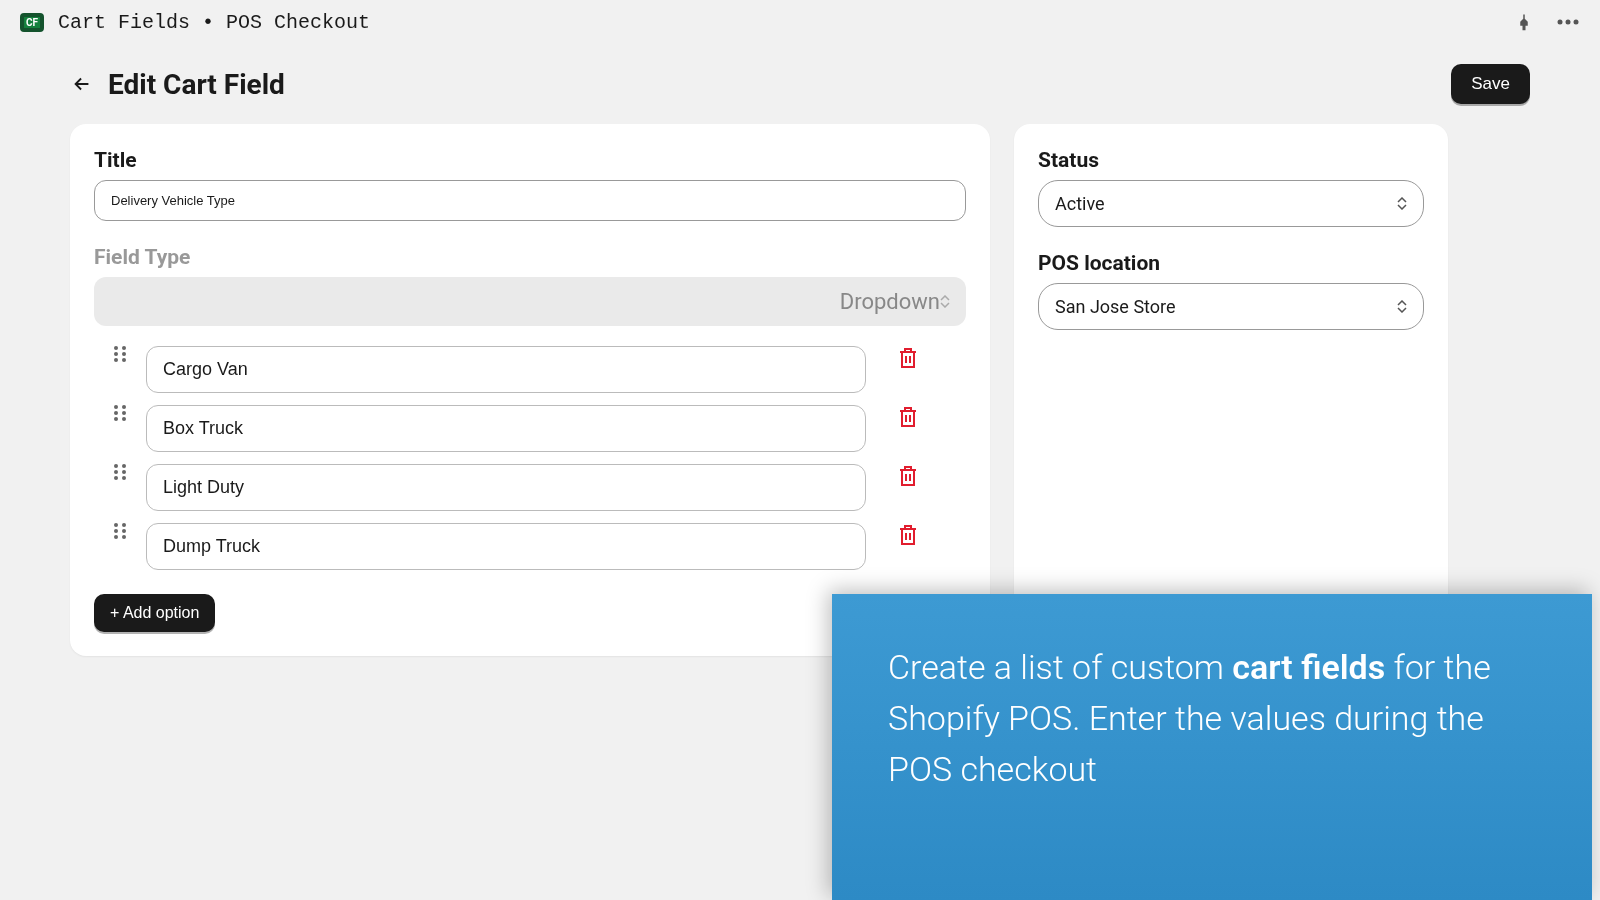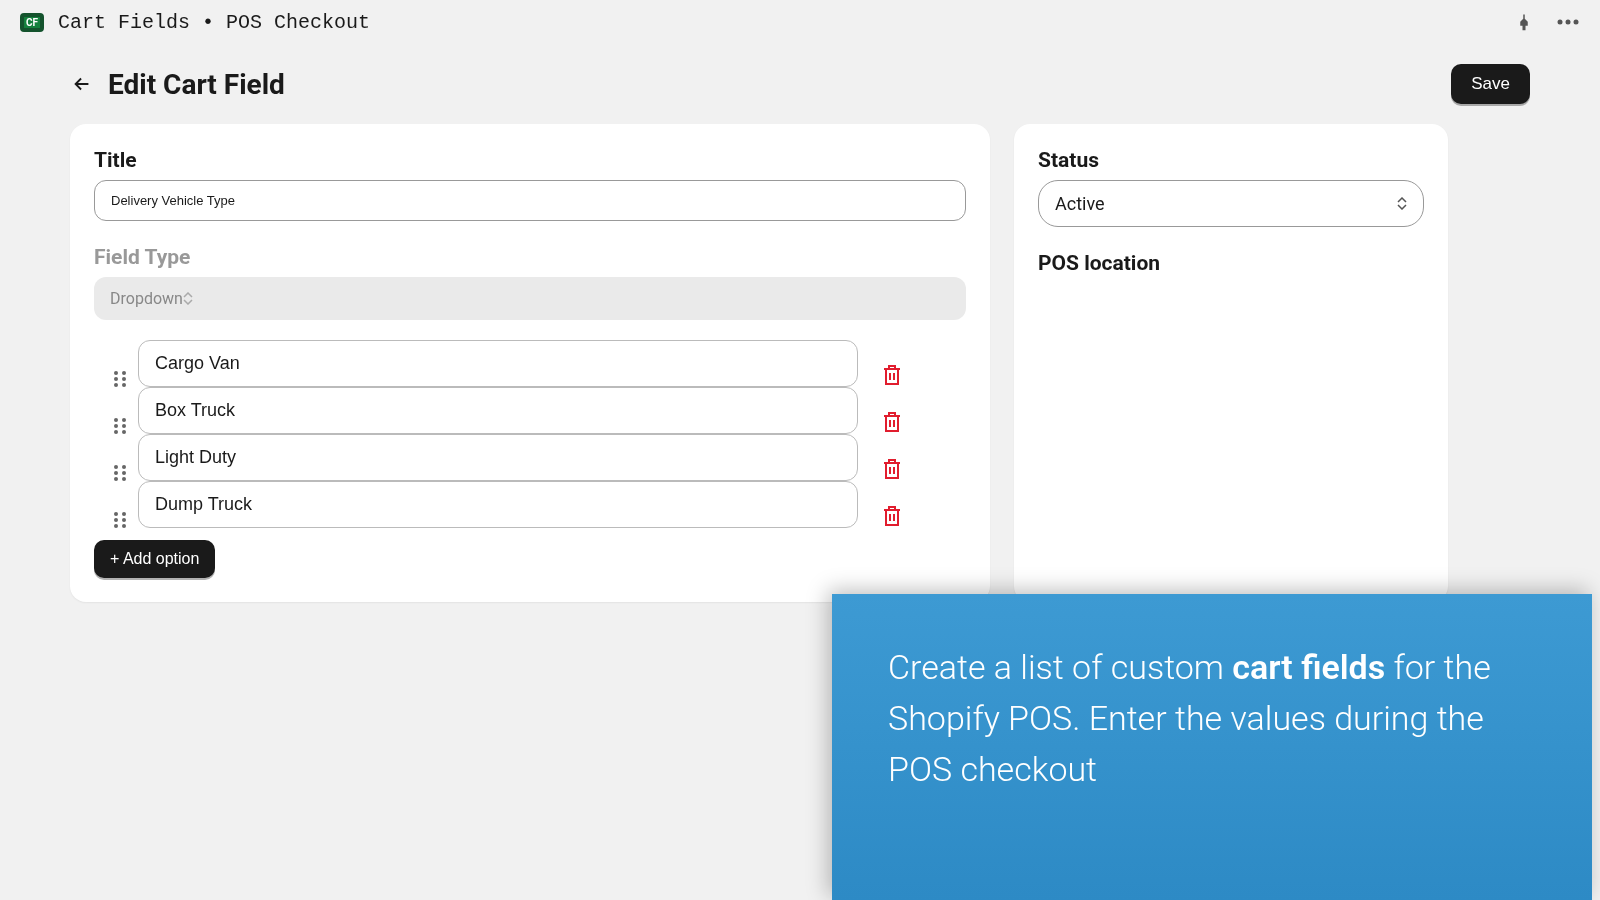--- a/index.html
+++ b/index.html
@@ -116,25 +116,25 @@
       border-radius: 12px;
       font-size: 13px;
       color: #1a1a1a;
       background: white;
     }
     .select-disabled {
       width: 100%;
       padding: 12px 16px;
       border: none;
       border-radius: 12px;
-      font-size: 16px;
+      font-size: 22px;
       color: #888;
       background: #eaeaea;
       display: flex;
-      justify-content: flex-start;
+      justify-content: flex-end;
       align-items: center;
     }
     .select-active {
       width: 100%;
       padding: 12px 16px;
       border: 1px solid #999;
       border-radius: 20px;
       font-size: 18px;
       color: #1a1a1a;
       background: white;
@@ -150,22 +150,23 @@
     }
     .section-gap {
       margin-top: 24px;
     }
     .options-list {
       margin-top: 20px;
       padding-left: 20px;
     }
     .option-row {
       display: flex;
-      align-items: flex-end;
-      gap: 10px;
+      align-items: flex-start;
+      gap: 18px;
+      margin-bottom: 12px;
     }
     .drag-handle {
       display: grid;
       grid-template-columns: 1fr 1fr;
       gap: 2px;
       width: 14px;
       cursor: grab;
     }
     .drag-dot {
       width: 4px;
@@ -369,20 +370,31 @@
           </svg>
         <svg width="10" height="6" viewBox="0 0 10 6">
             <path d="M1 1 L5 5 L9 1" stroke="#555" stroke-width="1.5" fill="none"></path>
           </svg>
       </span>
     </div>
 
     <div class="section-gap"></div>
 
     <div class="field-label">POS location</div>
+    <div class="select-active">
+      <span>San Jose Store</span>
+      <span class="chevron-updown">
+        <svg width="10" height="6" viewBox="0 0 10 6">
+            <path d="M1 5 L5 1 L9 5" stroke="#555" stroke-width="1.5" fill="none"></path>
+          </svg>
+        <svg width="10" height="6" viewBox="0 0 10 6">
+            <path d="M1 1 L5 5 L9 1" stroke="#555" stroke-width="1.5" fill="none"></path>
+          </svg>
+      </span>
+    </div>
   </div>
 </div>
 
 <div class="hidden-buttons">
   <div class="hidden-btn">Delete</div>
   <div class="hidden-btn">Save</div>
 </div>
 
 <div class="overlay-banner">
   <span>Create a list of custom </span><strong>cart fields</strong><span> for the Shopify POS. Enter the values during the POS checkout</span>

